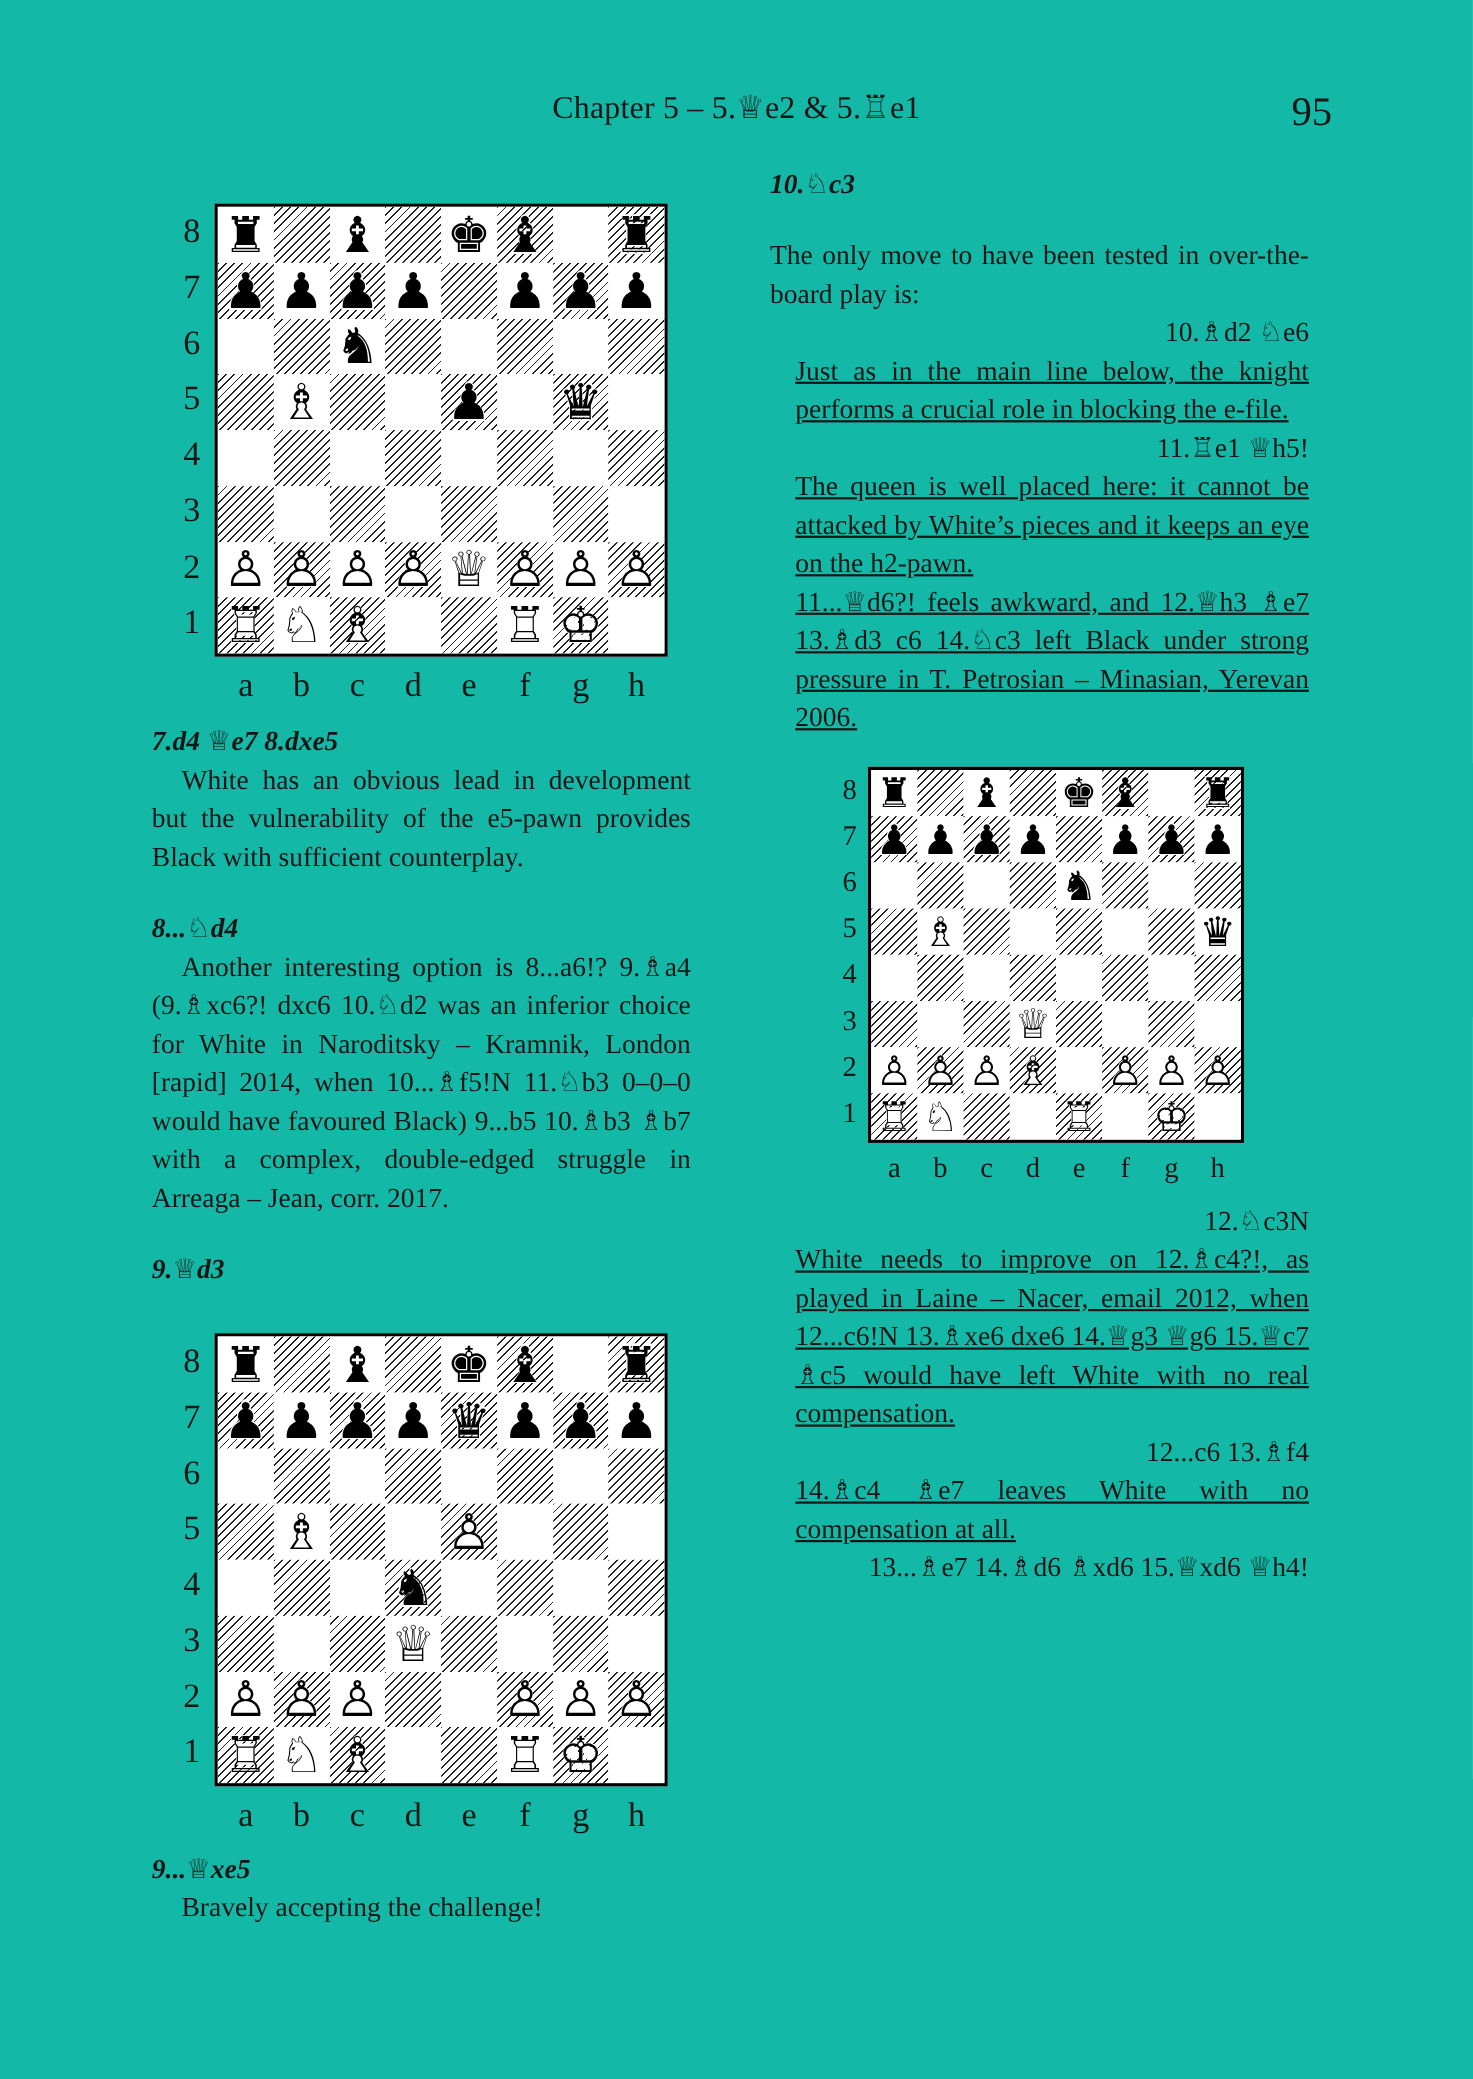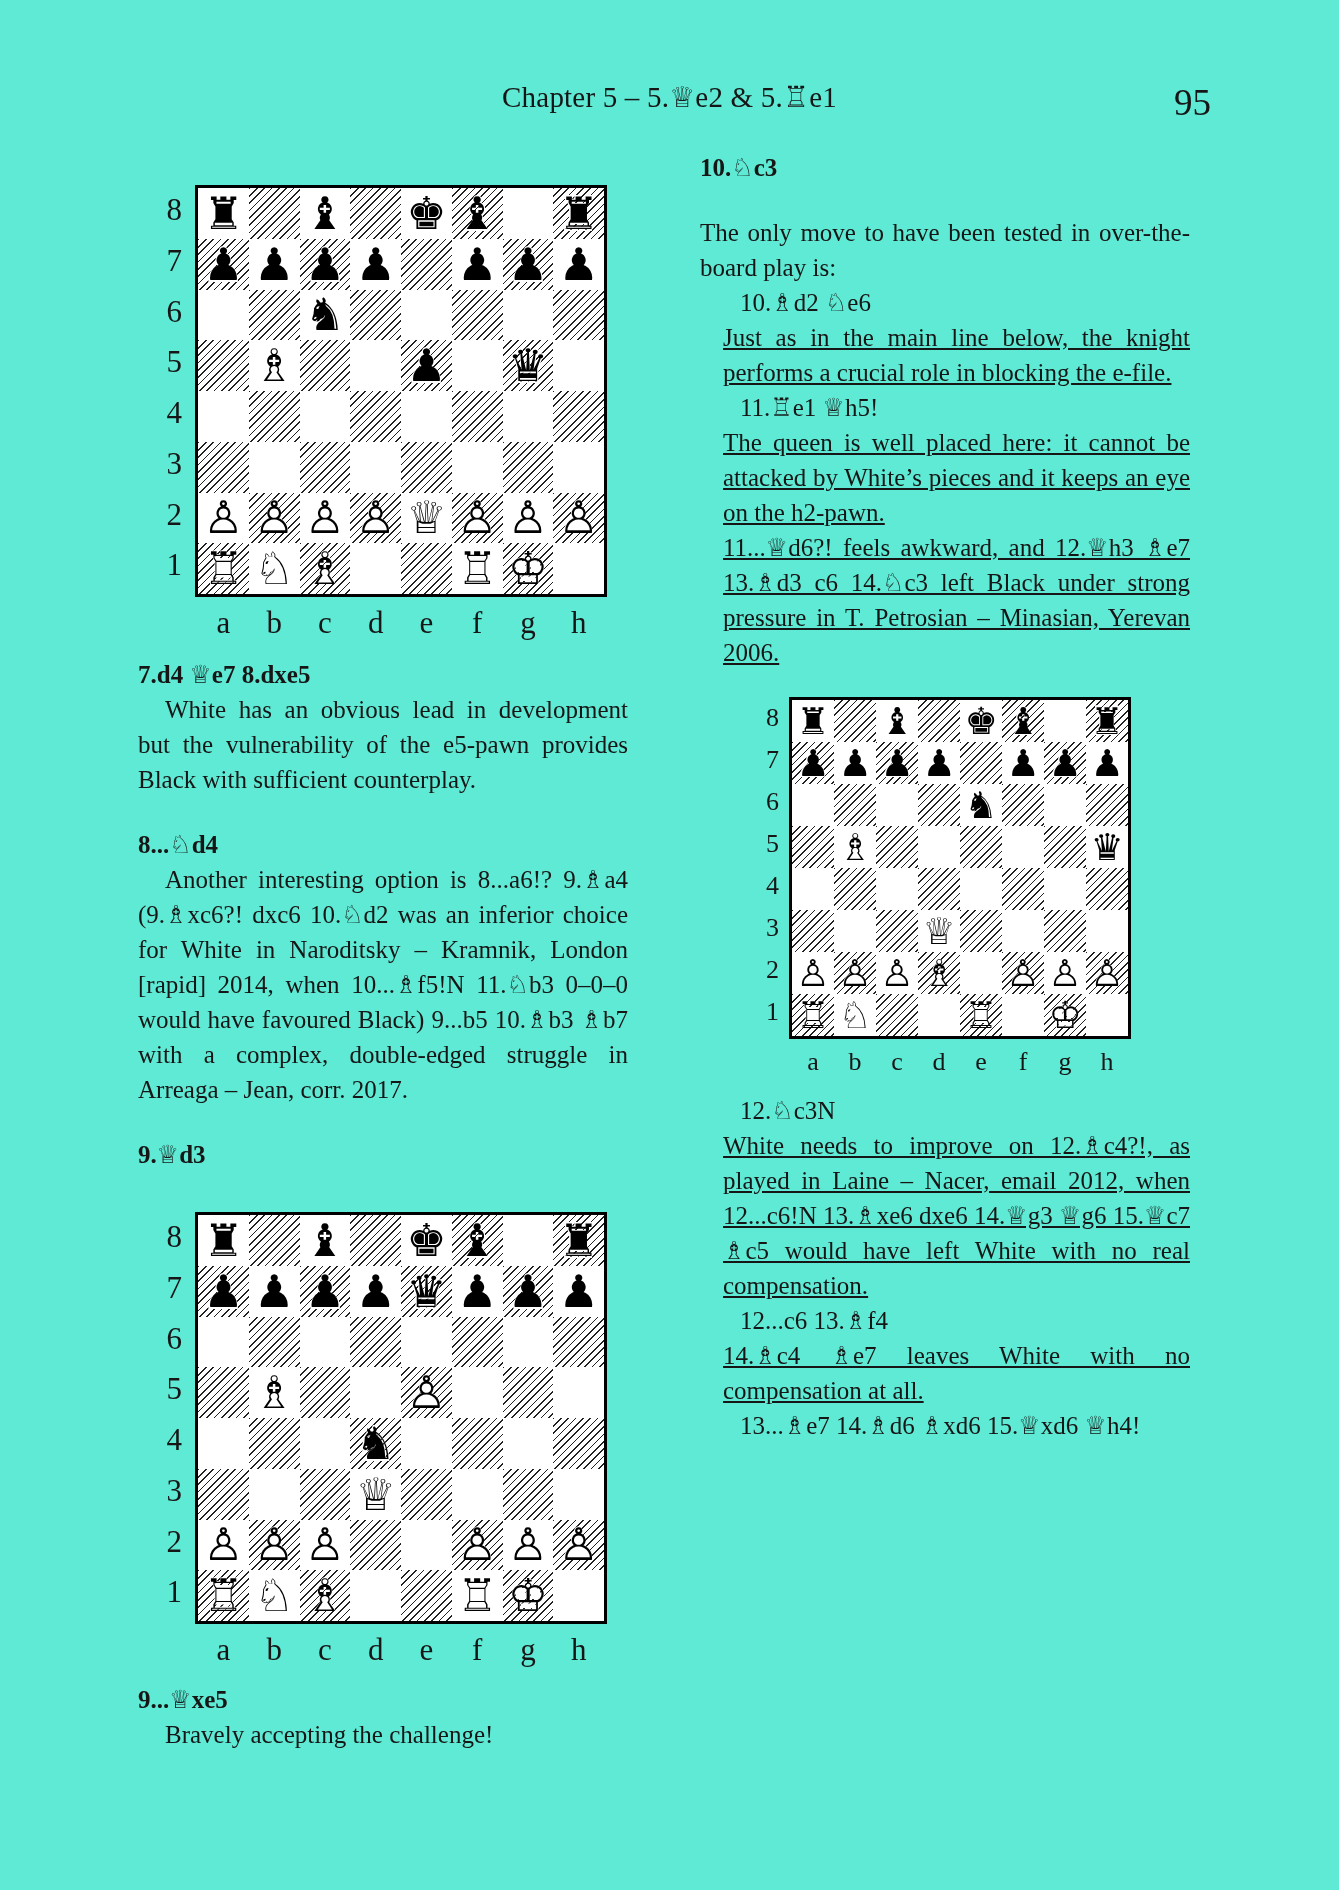--- a/index.html
+++ b/index.html
@@ -1,31 +1,31 @@
 <!DOCTYPE html>
 <html><head>
 <meta charset="utf-8">
 <style>
   html,body{margin:0;padding:0;background:#e8e8e8;}
   .page{
-    position:relative;width:1339px;height:1890px;margin:0 auto;background:#5eead4;
+    position:relative;width:1339px;height:1890px;margin:0 auto;background:#14b8a6;
     font-family:"Liberation Serif","DejaVu Serif","DejaVu Sans",serif;color:#161616;
     overflow:hidden;
   }
   .running-head{position:absolute;top:80px;left:0;width:100%;height:40px;}
   .chapter-title{display:block;text-align:center;font-size:29px;letter-spacing:.2px;}
   .page-number{position:absolute;right:128px;top:1px;font-size:37px;}
 
   .col{position:absolute;top:150px;width:490px;font-size:25px;line-height:35px;text-align:justify;}
   .col-left{left:138px;}
   .col-right{left:700px;}
 
   .block{margin:0;}
-  .block.heading{font-weight:bold;text-align:left;}
-  .block.moveline{text-align:left;margin-left:40px;}
+  .block.heading{font-weight:bold;text-align:left;font-style:italic;}
+  .block.moveline{text-align:right;margin-left:40px;}
   .block.para-indent{text-indent:27px;}
   .block.para-flush{}
   .block.para-block{margin-left:23px;text-decoration:underline;}
   .block.spacer{height:30px;}
 
   
   .diagram{position:relative;}
   .diagram .brow{display:flex;align-items:flex-start;}
   .diagram .ranks{display:flex;flex-direction:column;}
   .diagram .ranks span{display:block;text-align:right;box-sizing:border-box;}

